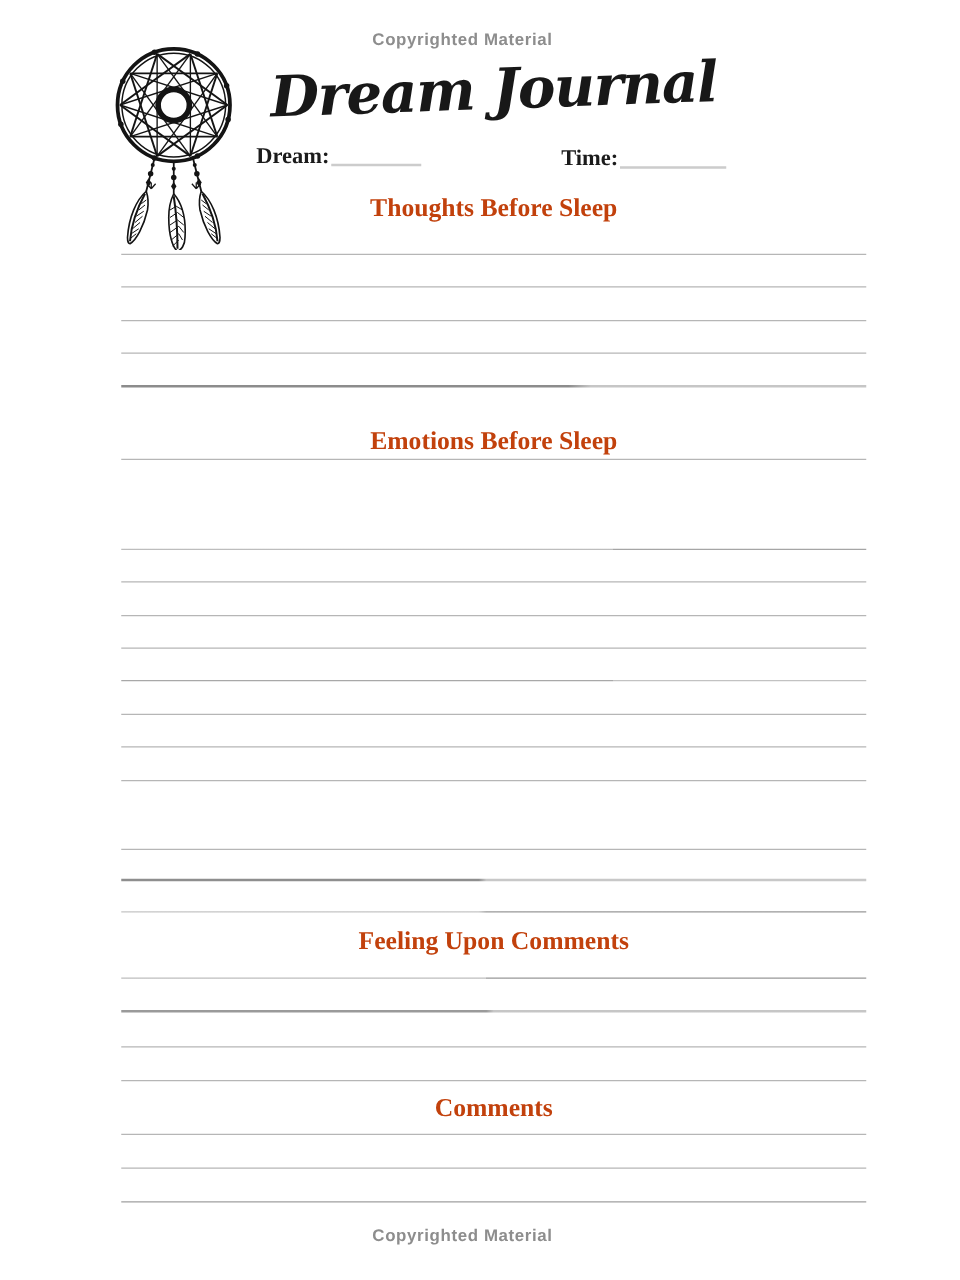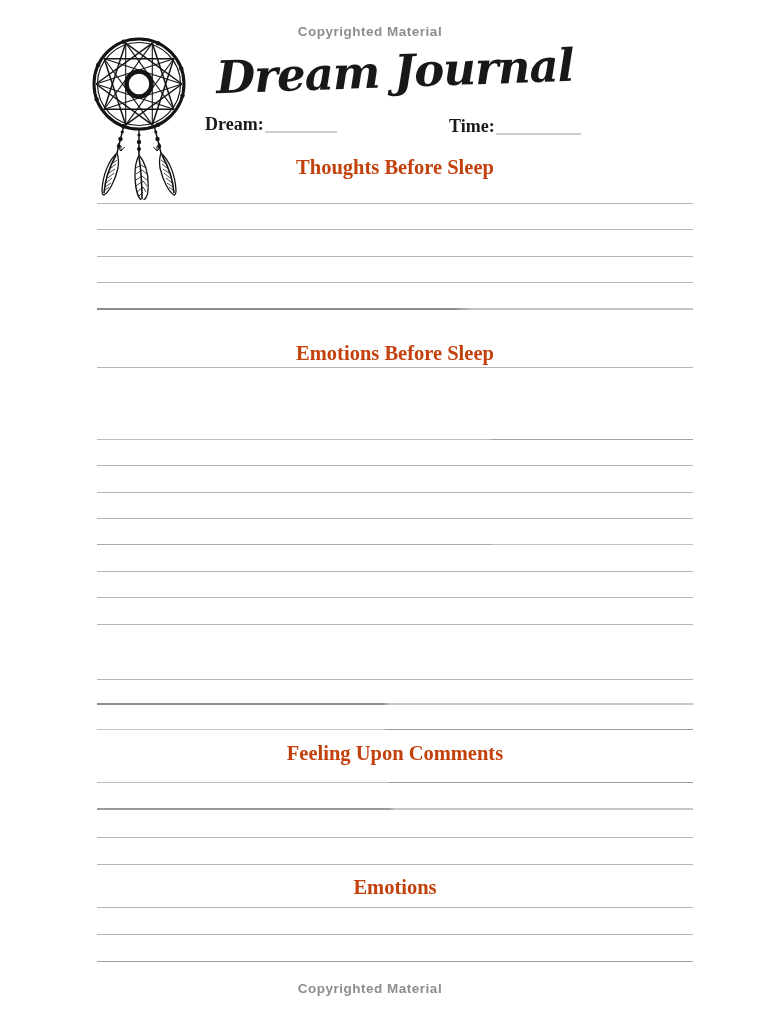--- a/index.html
+++ b/index.html
@@ -213,21 +213,21 @@
     </div>
 
   <div class="heading" id="h-4">Feeling Upon Comments</div>
   <div class="lines" id="l-4">
       <div class="line"></div>
       <div class="line"></div>
       <div class="line"></div>
       <div class="line"></div>
     </div>
 
-  <div class="heading" id="h-5">Emotions</div>
+  <div class="heading" id="h-5">Comments</div>
   <div class="lines" id="l-5">
       <div class="line"></div>
       <div class="line"></div>
       <div class="line"></div>
     </div>
 
   <div class="copyright" id="copyright-bottom">Copyrighted Material</div>
 </div>
 
 </body></html>

